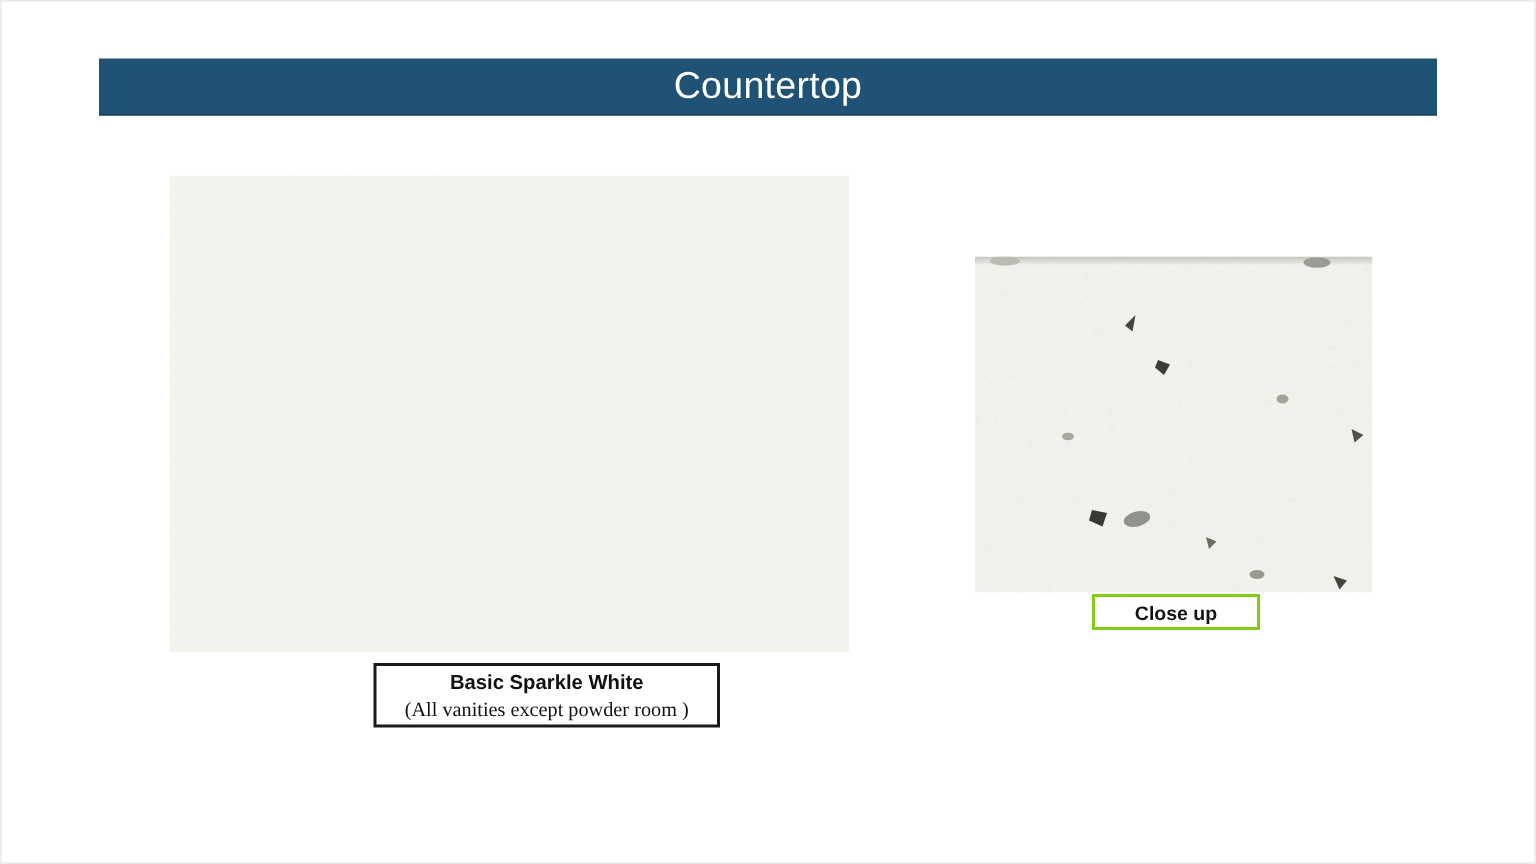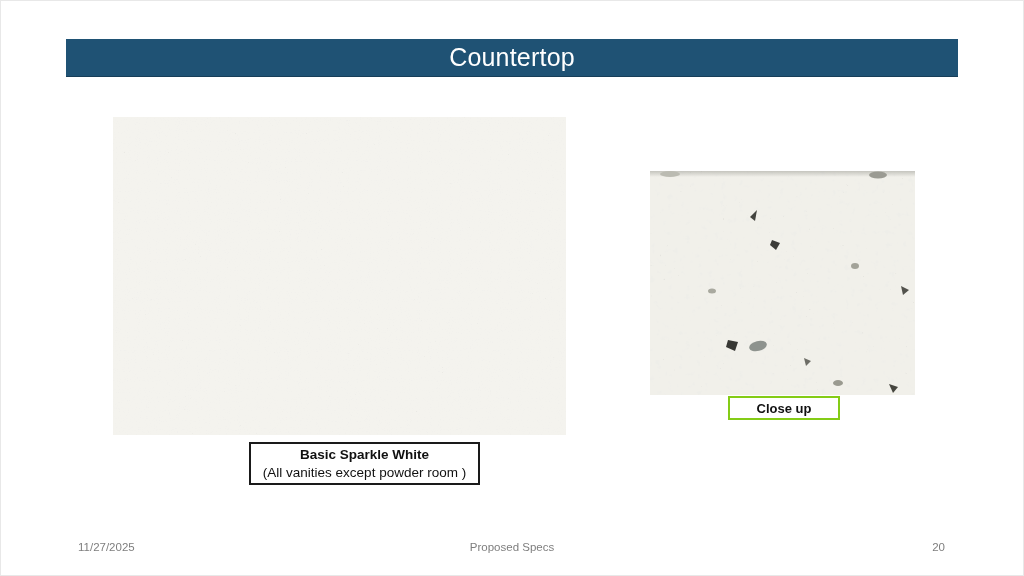--- a/index.html
+++ b/index.html
@@ -36,21 +36,21 @@
   svg.tex { display:block; width:100%; height:100%; }
   .caption-box {
     position:absolute; left:235px; top:442px;
     width:231px; height:43px;
     background:#ffffff;
     border:2px solid #1a1a1a;
     display:flex; flex-direction:column; align-items:center; justify-content:center;
     line-height:1.3; text-align:center;margin-left:14px;
   }
   .caption-line1 { font-size:13.5px; font-weight:bold; color:#111111; }
-  .caption-line2 { font-size:13.5px; color:#111111; }
+  .caption-line2 { font-size:13.5px; color:#111111;font-family:Liberation Serif, serif; }
   .closeup-label-box {
     position:absolute; left:728px; top:396px;
     width:112px; height:24px;
     background:#ffffff;
     border:2px solid #84cc16;
     display:flex; align-items:center; justify-content:center;
   }
   .closeup-label { font-size:13px; font-weight:bold; color:#111111; }
   .footer {
     position:absolute; left:0; top:541px; width:1024px; height:20px;
@@ -137,19 +137,14 @@
 
   <div class="caption-box">
     <span class="caption-line1">Basic Sparkle White</span>
     <span class="caption-line2">(All vanities except powder room )</span>
   </div>
 
   <div class="closeup-label-box">
     <span class="closeup-label">Close up</span>
   </div>
 
-  <div class="footer">
-    <span class="footer-date">11/27/2025</span>
-    <span class="footer-center">Proposed Specs</span>
-    <span class="footer-page">20</span>
-  </div>
 
 </div>
 
 </body></html>

